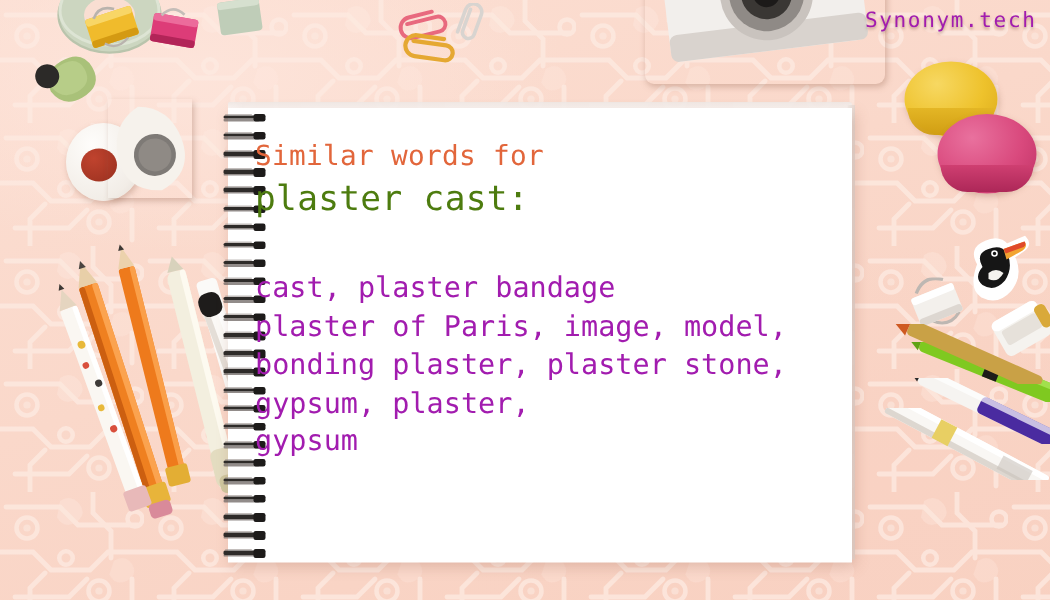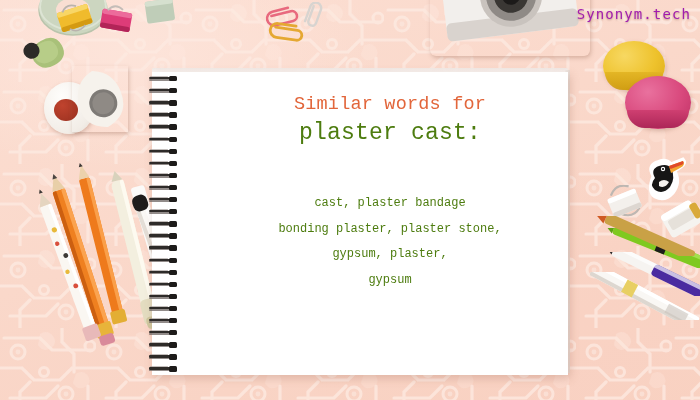--- a/index.html
+++ b/index.html
@@ -114,42 +114,41 @@
     width: 18px;
     height: 1.1px;
     background: #9b9390;
     border-radius: 1px;
     opacity: .6;
   }
 
   
   .card-text {
     position: absolute;
-    left: 204px;
+    left: 170px;
     top: 92px;
     width: 372px;
-    text-align: center;
-    font-family: Liberation Mono, monospace;
+    text-align: left;
   }
   .title-line1 {
     color: #e2663b;
     font-size: 18.5px;
     line-height: 26px;
     letter-spacing: .2px;
   }
   .title-line2 {
     color: #4d7c0f;
     font-size: 23px;
     line-height: 30px;
     letter-spacing: .2px;
   }
   .synonyms {
-    margin-top: 43px;
-    color: #4d7c0f;
-    font-size: 12px;
+    margin-top: 32px;
+    color: #a21caf;
+    font-size: 19px;
     line-height: 25.5px;
     letter-spacing: 0px;
   }
   .syn-line { white-space: pre; }
 
   
   .brand {
     position: absolute;
     right: 9px;
     top: 6px;
@@ -590,20 +589,21 @@
         <i class="cap"></i>
         <i class="hl"></i>
       </div>
     </div>
 
   <div class="card-text">
     <div class="title-line1">Similar words for</div>
     <div class="title-line2">plaster cast:</div>
     <div class="synonyms" id="syn-list">
         <div class="syn-line">cast, plaster bandage</div>
+        <div class="syn-line">plaster of Paris, image, model,</div>
         <div class="syn-line">bonding plaster, plaster stone,</div>
         <div class="syn-line">gypsum, plaster,</div>
         <div class="syn-line">gypsum</div>
       </div>
   </div>
 
   <div class="brand">Synonym.tech</div>
 
 </div>
 

